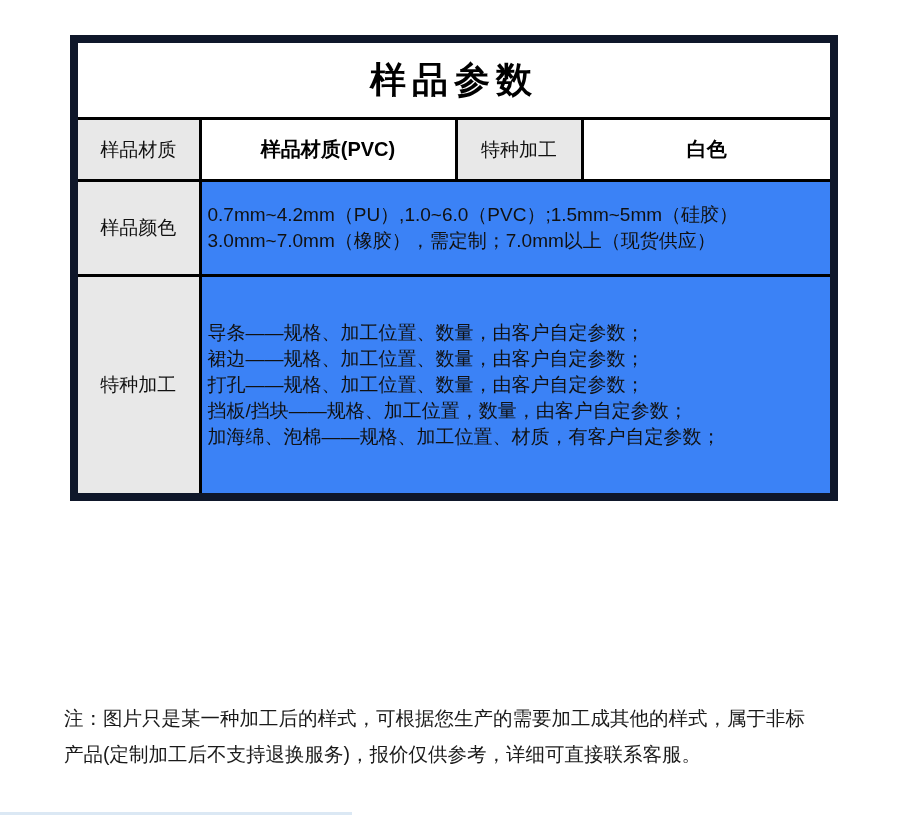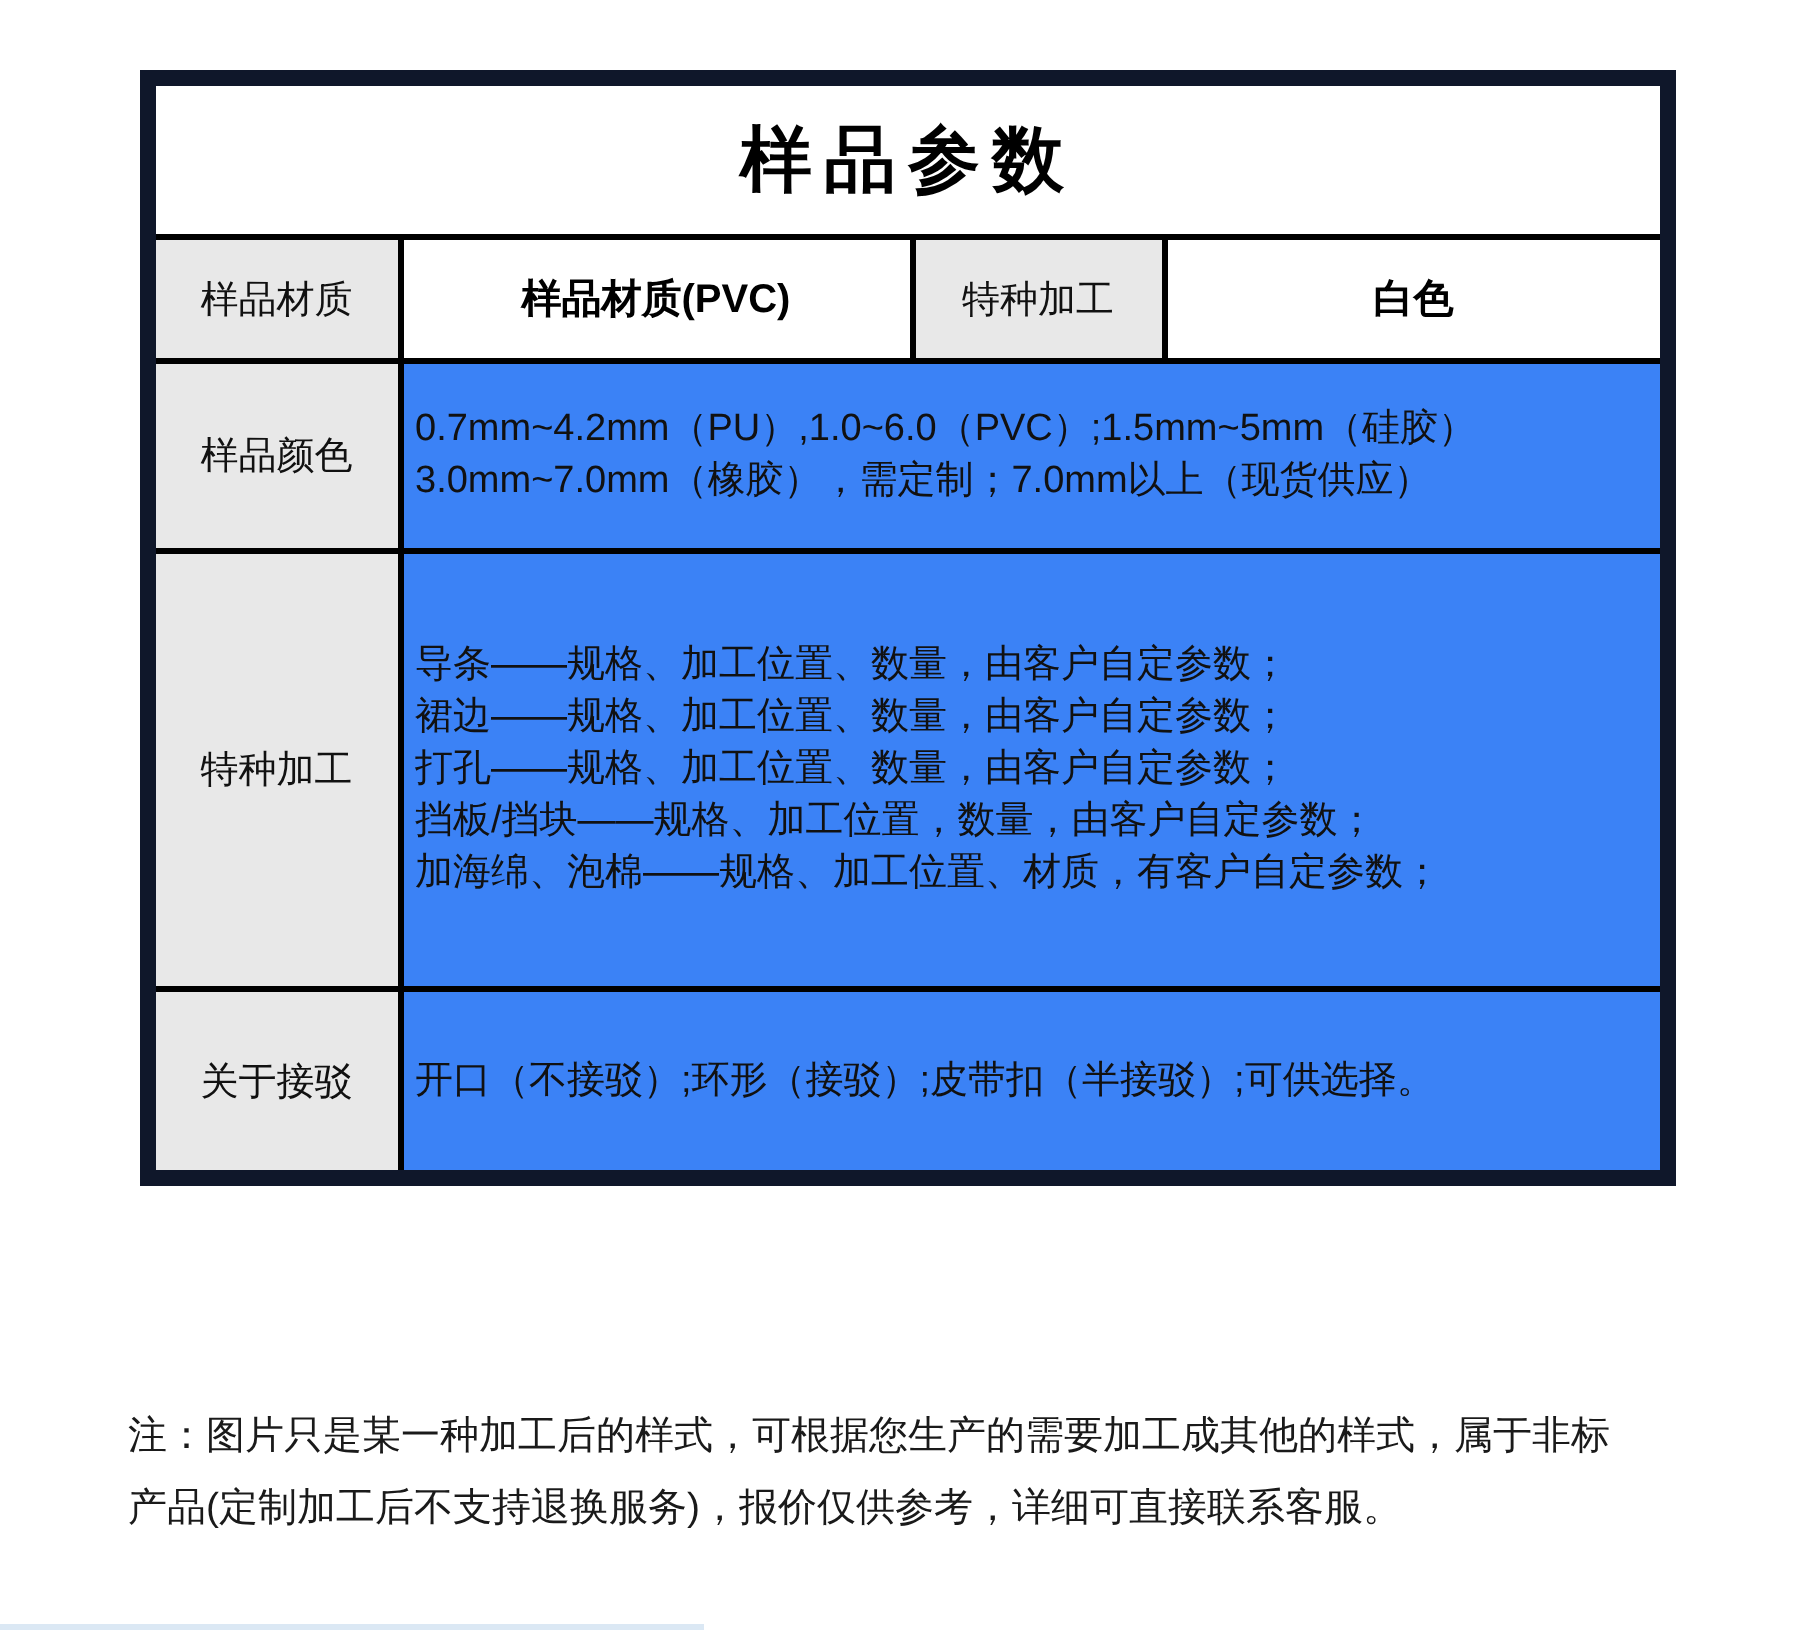--- a/index.html
+++ b/index.html
@@ -122,24 +122,20 @@
 
       <tr class="row-special">
         <td class="label-cell">特种加工</td>
         <td class="content-cell" colspan="3">导条——规格、加工位置、数量，由客户自定参数；
 裙边——规格、加工位置、数量，由客户自定参数；
 打孔——规格、加工位置、数量，由客户自定参数；
 挡板/挡块——规格、加工位置，数量，由客户自定参数；
 加海绵、泡棉——规格、加工位置、材质，有客户自定参数；</td>
       </tr>
 
-      <tr class="row-joint">
-        <td class="label-cell">关于接驳</td>
-        <td class="content-cell" colspan="3">开口（不接驳）;环形（接驳）;皮带扣（半接驳）;可供选择。</td>
-      </tr>
     </tbody>
   </table>
 
   <div class="note">注：图片只是某一种加工后的样式，可根据您生产的需要加工成其他的样式，属于非标
 产品(定制加工后不支持退换服务)，报价仅供参考，详细可直接联系客服。</div>
 
   <div class="bottom-strip"></div>
 
 </div>
 

